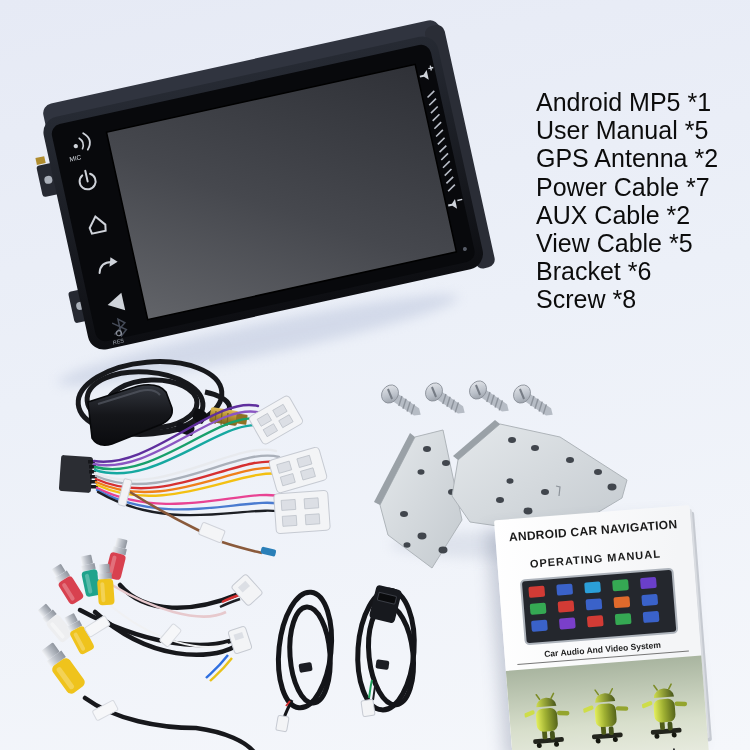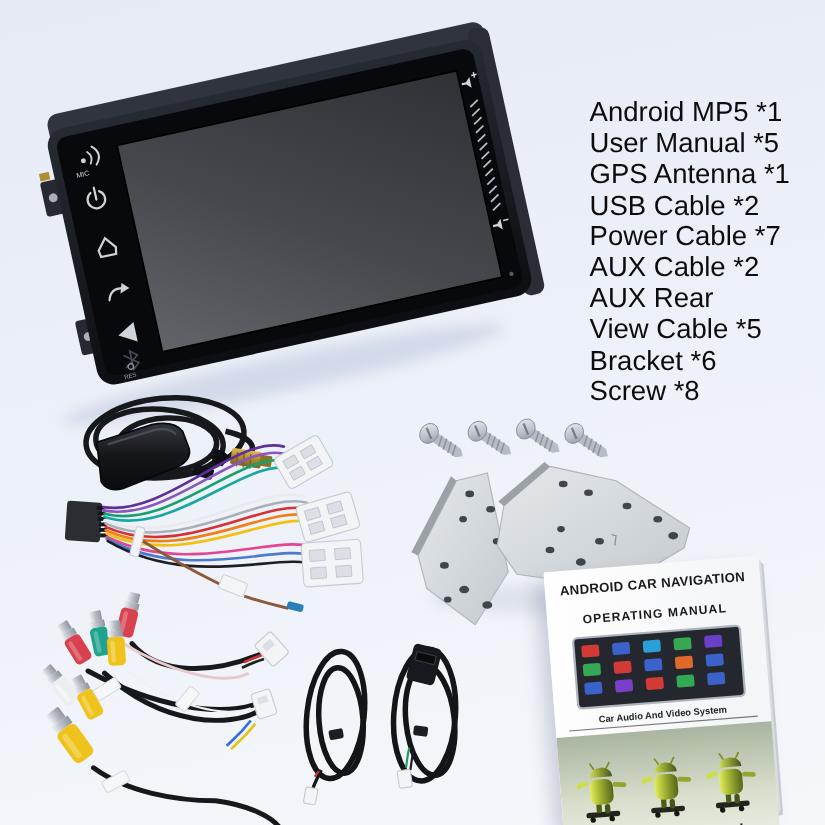--- a/index.html
+++ b/index.html
@@ -369,25 +369,23 @@
     <rect x="376" y="660" width="13" height="9" rx="2" fill="#1c1e24" stroke="none" transform="rotate(8 382 664)"></rect>
     <path d="M 372,680 C 370,688 370,693 369,698" stroke="#1e9e5a" stroke-width="2"></path>
     <path d="M 376,682 C 374,690 374,695 373,700" stroke="#1d1f24" stroke-width="2"></path>
     <rect x="362" y="700" width="12" height="16" rx="2" fill="#f3f4f6" stroke="#c6cad2" stroke-width="1" transform="rotate(-8 368 708)"></rect>
   </g>
 </svg>
 
 <div class="parts">
   <div>Android MP5 *1</div>
   <div>User Manual *5</div>
-  <div>GPS Antenna *1</div>
-  <div>USB Cable *2</div>
+  <div>GPS Antenna *2</div>
   <div>Power Cable *7</div>
   <div>AUX Cable *2</div>
-  <div>AUX Rear</div>
   <div>View Cable *5</div>
   <div>Bracket *6</div>
   <div>Screw *8</div>
 </div>
 
 <div class="manual">
   <div class="m-title">ANDROID CAR NAVIGATION</div>
   <div class="m-sub">OPERATING MANUAL</div>
   <div class="m-screen">
     <svg width="146" height="58" viewBox="0 0 146 58">

